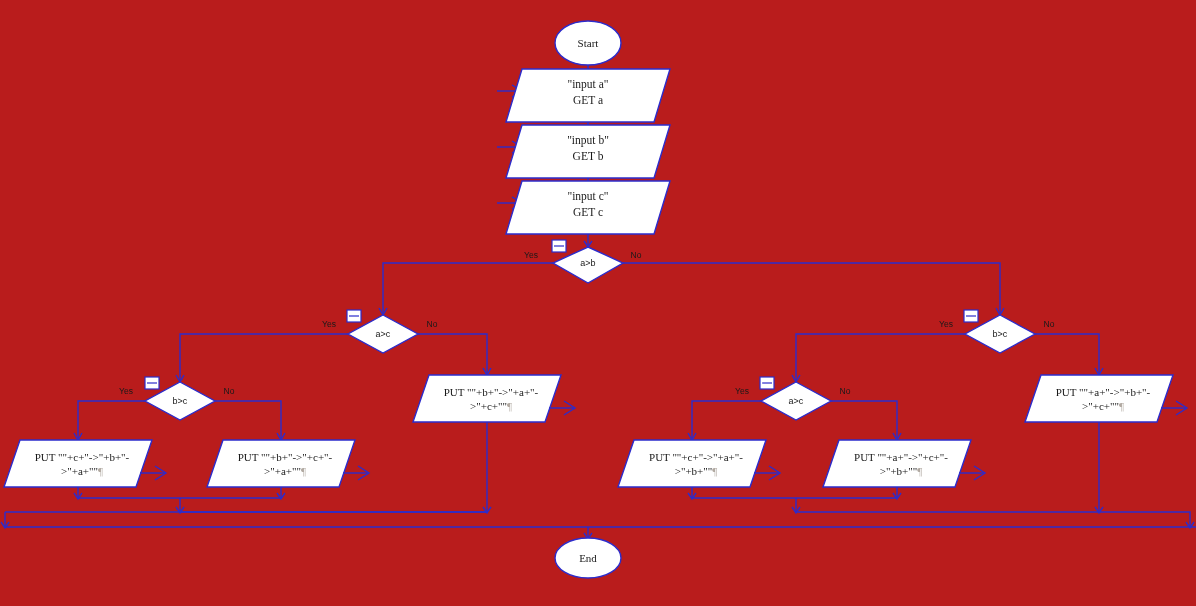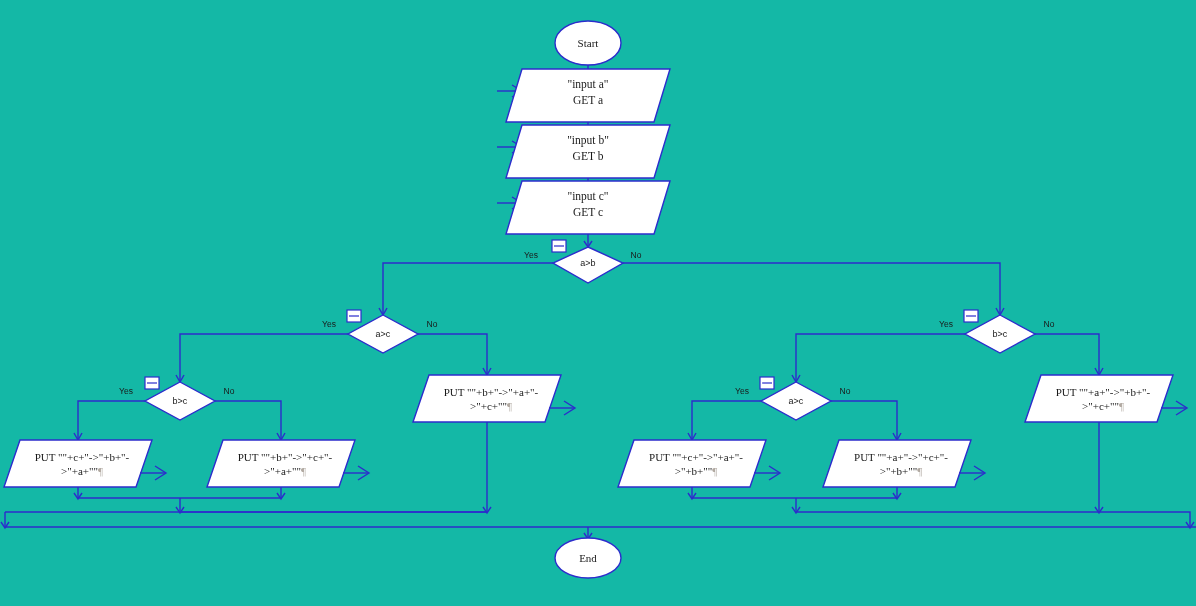--- a/index.html
+++ b/index.html
@@ -10,21 +10,21 @@
   body {
     width: 1196px;
     height: 606px;
     font-family: "Liberation Serif", serif;
     overflow: hidden;
   }
   #canvas {
     position: relative;
     width: 1196px;
     height: 606px;
-    background: #14b8a6;
+    background: #b91c1c;
   }
   svg.flow {
     position: absolute;
     top: 0;
     left: 0;
     width: 1196px;
     height: 606px;
   }
   .shape-stroke {
     fill: #ffffff;

